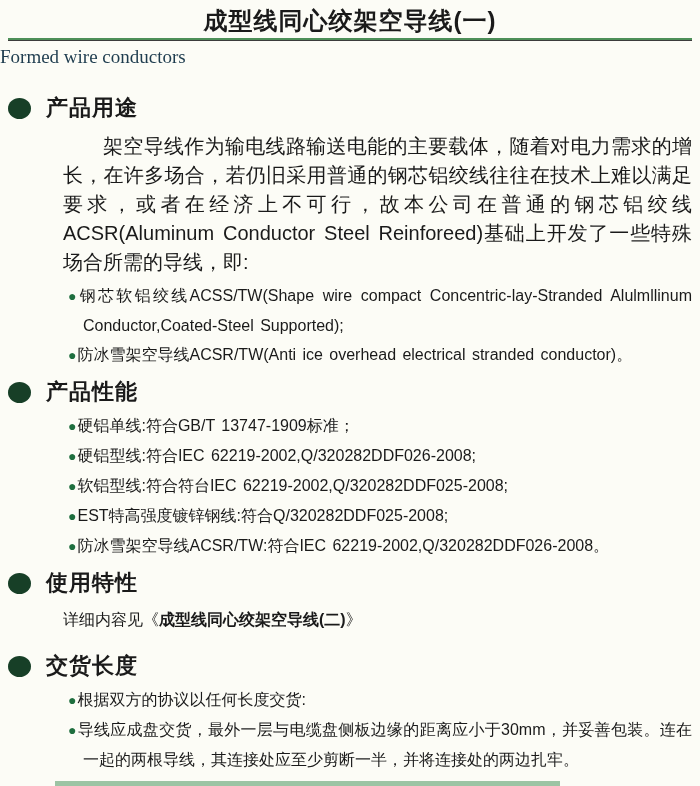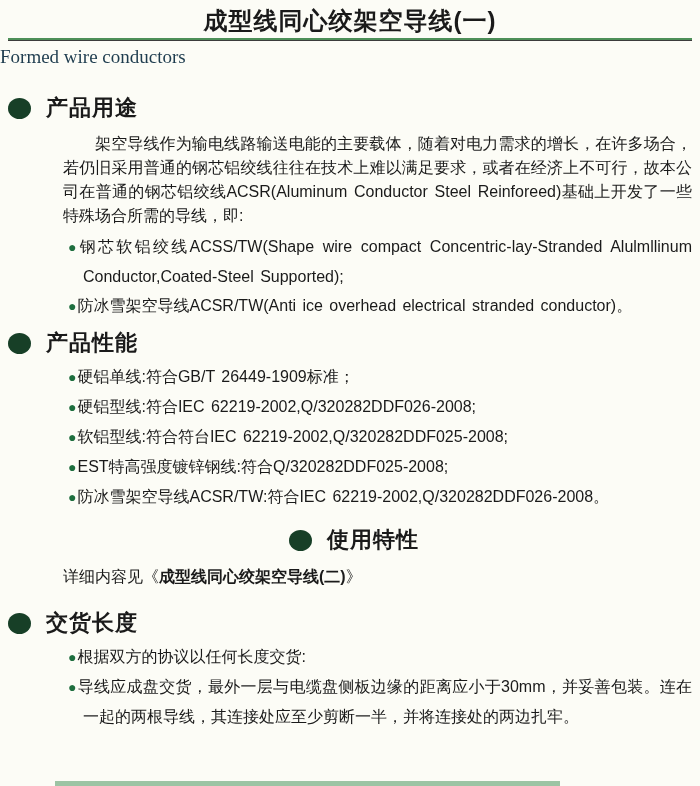--- a/index.html
+++ b/index.html
@@ -56,22 +56,22 @@
     flex: 0 0 auto;
   }
   .section-title {
     font-size: 22px;
     font-weight: bold;
     margin-left: 15px;
     letter-spacing: 1px;
   }
   .body-par {
     margin: 9px 8px 0 63px;
-    font-size: 16px;
-    line-height: 24px;
+    font-size: 20px;
+    line-height: 29px;
     text-align: justify;
     text-indent: 2em;
     word-spacing: 0.12em;
   }
   ul.blist {
     list-style: none;
     margin: 4px 8px 0 68px;
     padding: 0;
     font-size: 16px;
     line-height: 29px;
@@ -89,21 +89,21 @@
     margin-right: 1px;
   }
   .note-line {
     margin: 7px 8px 0 63px;
     font-size: 16px;
     line-height: 29px;
   }
   .note-bold { font-weight: bold; }
   .mt-sec1 { margin-top: 25px; }
   .mt-sec2 { margin-top: 7px; }
-  .mt-sec3 { margin-top: 13px; justify-content: center; }
+  .mt-sec3 { margin-top: 7px; }
   .mt-sec4 { margin-top: 17px; }
   .bottom-bar {
     position: absolute;
     left: 55px;
     bottom: 0;
     width: 505px;
     height: 5px;
     background: #9cc4a4;
   }
 </style>
@@ -124,21 +124,21 @@
   <ul class="blist">
     <li class="bullet-icon">钢芯软铝绞线ACSS/TW(Shape wire compact Concentric-lay-Stranded Alulmllinum Conductor,Coated-Steel Supported);</li>
     <li class="bullet-icon">防冰雪架空导线ACSR/TW(Anti ice overhead electrical stranded conductor)。</li>
   </ul>
 
   <div class="section-header mt-sec2">
     <span class="section-dot"></span>
     <span class="section-title">产品性能</span>
   </div>
   <ul class="blist">
-    <li class="bullet-icon">硬铝单线:符合GB/T 26449-1909标准；</li>
+    <li class="bullet-icon">硬铝单线:符合GB/T 13747-1909标准；</li>
     <li class="bullet-icon">硬铝型线:符合IEC 62219-2002,Q/320282DDF026-2008;</li>
     <li class="bullet-icon">软铝型线:符合符台IEC 62219-2002,Q/320282DDF025-2008;</li>
     <li class="bullet-icon">EST特高强度镀锌钢线:符合Q/320282DDF025-2008;</li>
     <li class="bullet-icon">防冰雪架空导线ACSR/TW:符合IEC 62219-2002,Q/320282DDF026-2008。</li>
   </ul>
 
   <div class="section-header mt-sec3">
     <span class="section-dot"></span>
     <span class="section-title">使用特性</span>
   </div>

